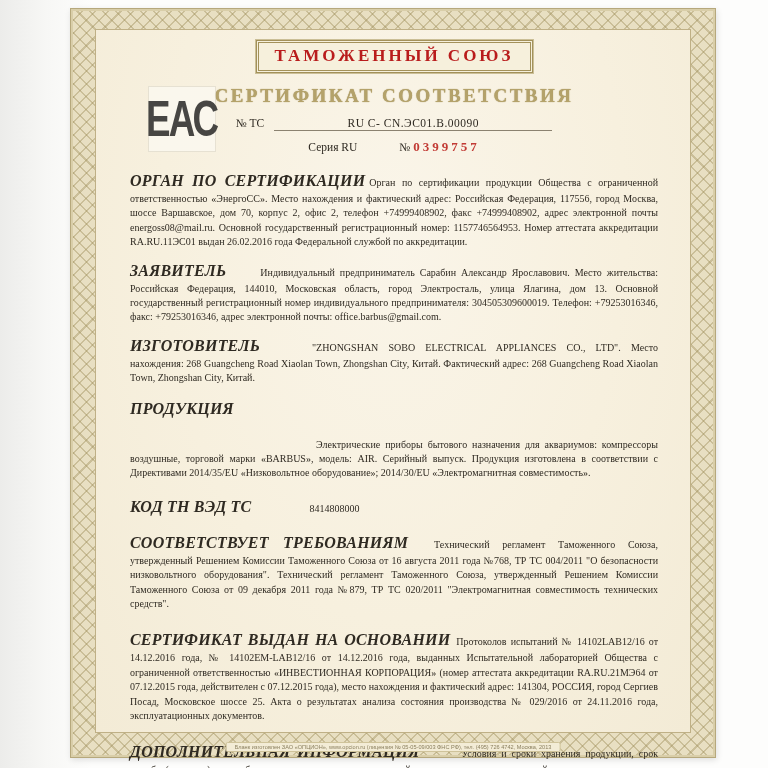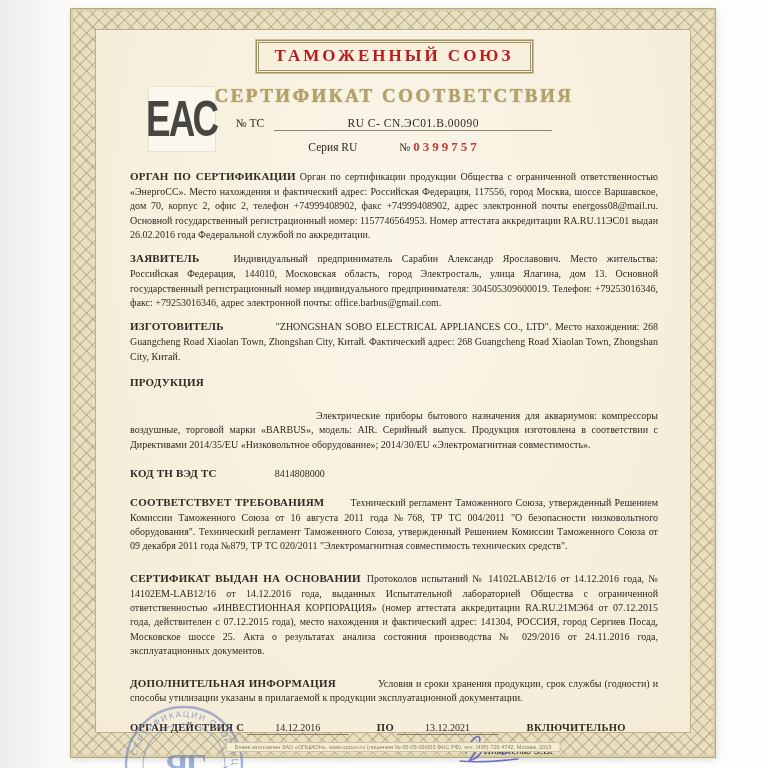--- a/index.html
+++ b/index.html
@@ -55,21 +55,21 @@
   .numline{text-align:center;margin-top:10px;font-size:11.5px;}
   .numline .lbl{margin-right:10px;}
   .numline .val{
     display:inline-block;min-width:250px;text-align:center;
     border-bottom:1px solid #8b8270;padding:0 14px 1px 14px;letter-spacing:.5px;
   }
   .serline{text-align:center;margin-top:8px;font-size:11.5px;}
   .serline .gap{display:inline-block;width:42px;}
   .ser-red{color:#c23b35;font-weight:bold;letter-spacing:3px;font-size:13px;margin-top:28px;}
   .sec{font-size:10px;line-height:1.44;text-align:justify;margin:0;}
-  .sec b{font-size:11px;letter-spacing:.2px;}
+  .sec b{font-size:16px;letter-spacing:.2px;font-style:italic;}
   .sp{display:inline-block;height:1px;}
   .sp-org{width:4px;}  .sp-app{width:34px;} .sp-man{width:52px;}
   .sp-kod{width:58px;} .sp-soo{width:26px;} .sp-vyd{width:6px;} .sp-dop{width:42px;}
   .m-org{margin-top:14px;}
   .m-app{margin-top:9px;}
   .m-man{margin-top:9px;}
   .m-prod-h{margin-top:11px;}
   .prod-body{text-indent:186px;margin-top:18px;}
   .m-kod{margin-top:14px;}
   .m-soo{margin-top:13px;}

